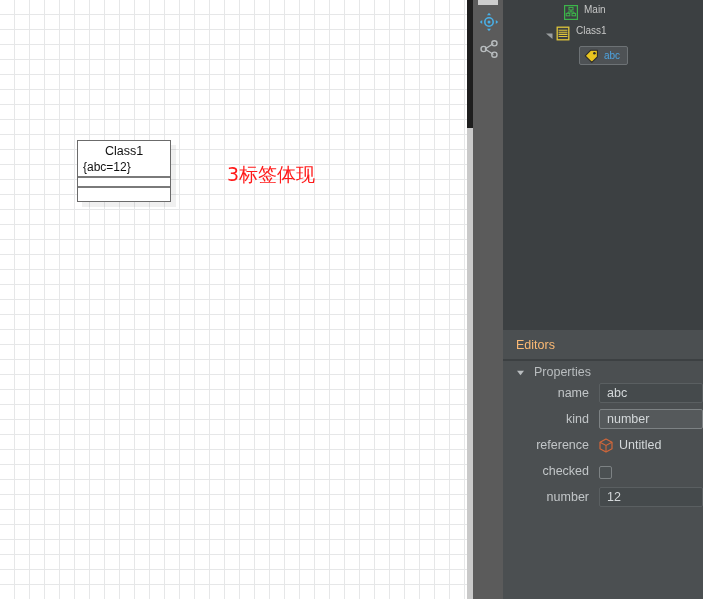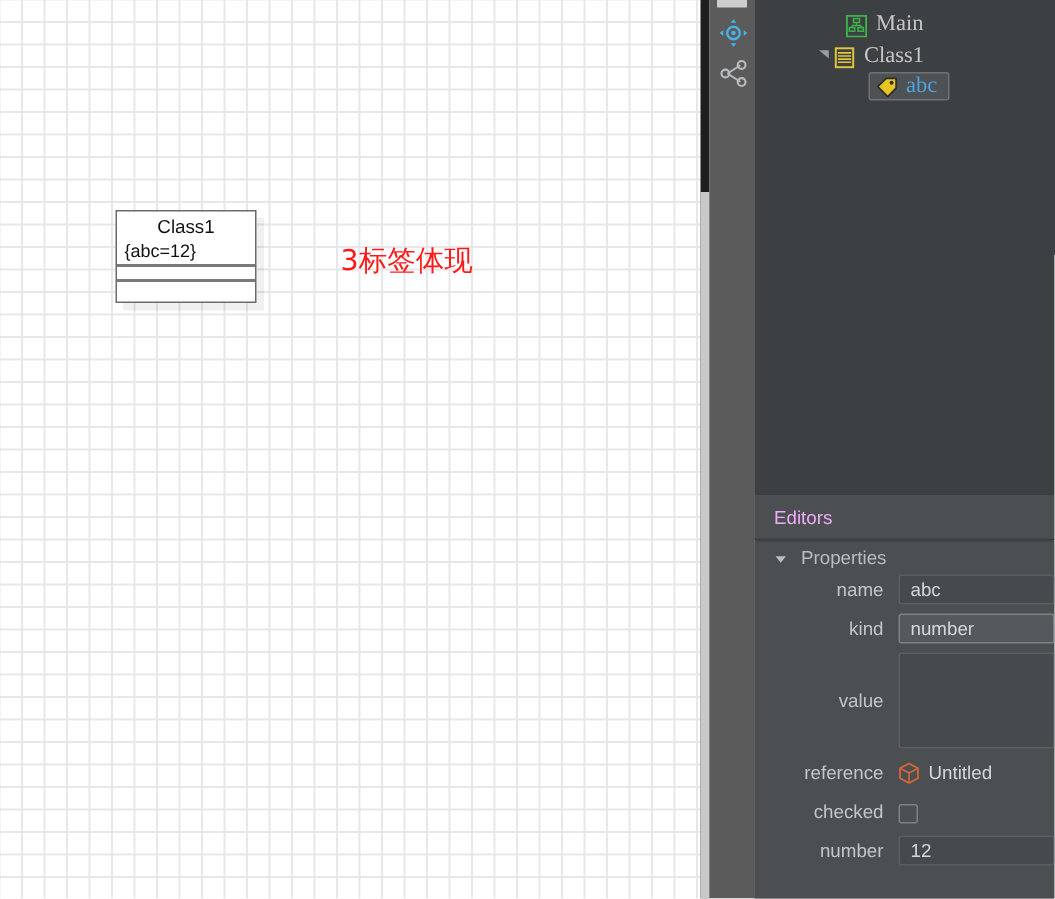--- a/index.html
+++ b/index.html
@@ -105,23 +105,23 @@
   
   .tree {
     position: absolute; left: 0; top: 0;
     width: 200px; height: 330px;
     background: #3c4042;
     overflow: hidden;
   }
   .tree-row {
     position: relative;
     height: 21px;
-    display: flex; align-items: flex-end;
-    color: #c7c7c7; font-size: 15px;
-    font-family: Liberation Serif, serif;
+    display: flex; align-items: flex-start;
+    color: #c7c7c7; font-size: 10px;
+    font-family: Liberation Sans, sans-serif;
   }
   .tree-row .twisty {
     width: 12px; height: 21px;
     display: flex; align-items: center; justify-content: center;
     flex: 0 0 12px;
   }
   .tree-row .ticon {
     width: 16px; height: 16px; flex: 0 0 16px;
     display: flex; align-items: center; justify-content: center;
     margin-right: 5px;
@@ -146,21 +146,21 @@
   
   .editors-bar {
     position: absolute; left: 0; top: 330px;
     width: 200px; height: 30px;
     background: #4b4f51;
     border-bottom: 1px solid #3c4042;
     display: flex; align-items: center;
     padding-left: 13px;
   }
   .editors-bar .label {
-    color: #f0abfc; font-size: 12.5px;
+    color: #fdba74; font-size: 12.5px;
   }
 
   
   .props {
     position: absolute; left: 0; top: 361px;
     width: 200px; height: 284px;
     background: #4b4f51;
   }
   .props-header {
     height: 22px;
@@ -327,24 +327,20 @@
       <div class="prop-row">
         <div class="prop-label">name</div>
         <div class="field">abc</div>
       </div>
 
       <div class="prop-row">
         <div class="prop-label">kind</div>
         <div class="field select">number</div>
       </div>
 
-      <div class="prop-row">
-        <div class="prop-label">value</div>
-        <div class="field textarea"></div>
-      </div>
 
       <div class="prop-row">
         <div class="prop-label">reference</div>
         <div class="field plain">
           <span class="cube-ico">
             <svg width="14" height="15" viewBox="0 0 14 15">
               <path d="M7 1 L13 4.2 L13 10.8 L7 14 L1 10.8 L1 4.2 Z" fill="none" stroke="#d2673a" stroke-width="1.2" stroke-linejoin="round"></path>
               <path d="M1 4.2 L7 7.4 L13 4.2 M7 7.4 L7 14" fill="none" stroke="#d2673a" stroke-width="1.1"></path>
             </svg>
           </span>

